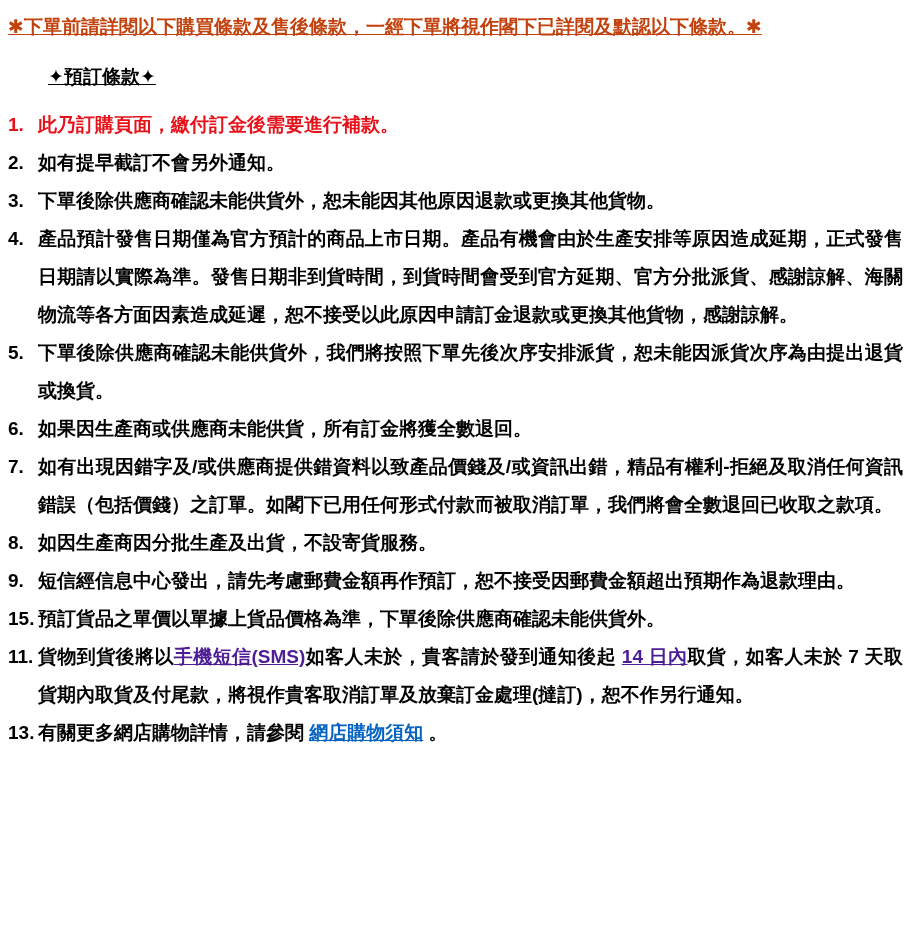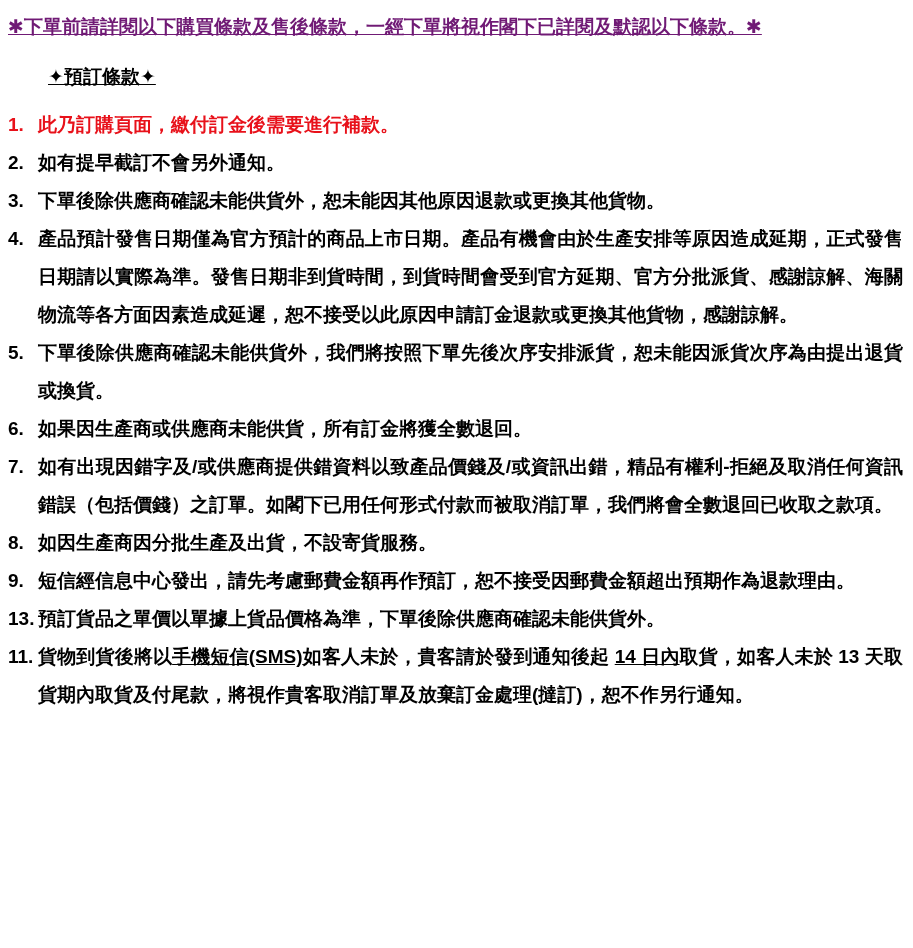--- a/index.html
+++ b/index.html
@@ -8,39 +8,39 @@
     width: 913px;
     min-height: 948px;
     font-family: "Liberation Sans", "DejaVu Sans", sans-serif;
     font-weight: 700;
     color: #000000;
     font-size: 19px;
     line-height: 38px;
     padding: 8px 10px 24px 8px;
   }
   .notice-title {
-    color: #701a75;
+    color: #c2410c;
     text-decoration: underline;
     margin-bottom: 12px;
   }
   .section-title {
     color: #000000;
     text-decoration: underline;
     margin-bottom: 8px;
     display: inline-block;
     margin-left: 40px;
   }
   .terms { margin-top: 2px; }
   .term { display: flex; align-items: flex-start; }
   .term-num { flex: 0 0 30px; width: 30px; }
   .term-text { flex: 1 1 auto; text-align: justify; }
   .term.red-item .term-num,
   .term.red-item .term-text { color: #e8111a; }
   .hl-red {
-    color: #000000;
+    color: #4c1d95;
     text-decoration: underline;
   }
   .link-blue {
     color: #0563c1;
     text-decoration: underline;
     cursor: pointer;
   }
 </style>
 </head>
 <body>
@@ -92,24 +92,28 @@
     <span class="term-num">8.</span>
     <span class="term-text">如因生產商因分批生產及出貨，不設寄貨服務。</span>
   </div>
 
   <div class="term">
     <span class="term-num">9.</span>
     <span class="term-text">短信經信息中心發出，請先考慮郵費金額再作預訂，恕不接受因郵費金額超出預期作為退款理由。</span>
   </div>
 
   <div class="term">
-    <span class="term-num">13.</span>
+    <span class="term-num">15.</span>
     <span class="term-text">預訂貨品之單價以單據上貨品價格為準，下單後除供應商確認未能供貨外。</span>
   </div>
 
   <div class="term">
     <span class="term-num">11.</span>
-    <span class="term-text"><span>貨物到貨後將以</span><span class="hl-red">手機短信(SMS)</span><span>如客人未於，貴客請於發到通知後起 </span><span class="hl-red">14 日內</span><span>取貨，如客人未於 13 天取貨期內取貨及付尾款，將視作貴客取消訂單及放棄訂金處理(撻訂)，恕不作另行通知。</span></span>
+    <span class="term-text"><span>貨物到貨後將以</span><span class="hl-red">手機短信(SMS)</span><span>如客人未於，貴客請於發到通知後起 </span><span class="hl-red">14 日內</span><span>取貨，如客人未於 7 天取貨期內取貨及付尾款，將視作貴客取消訂單及放棄訂金處理(撻訂)，恕不作另行通知。</span></span>
   </div>
 
 
+  <div class="term">
+    <span class="term-num">13.</span>
+    <span class="term-text"><span>有關更多網店購物詳情，請參閱 </span><a class="link-blue">網店購物須知</a><span> 。</span></span>
+  </div>
 
 </div>
 
 </body></html>

